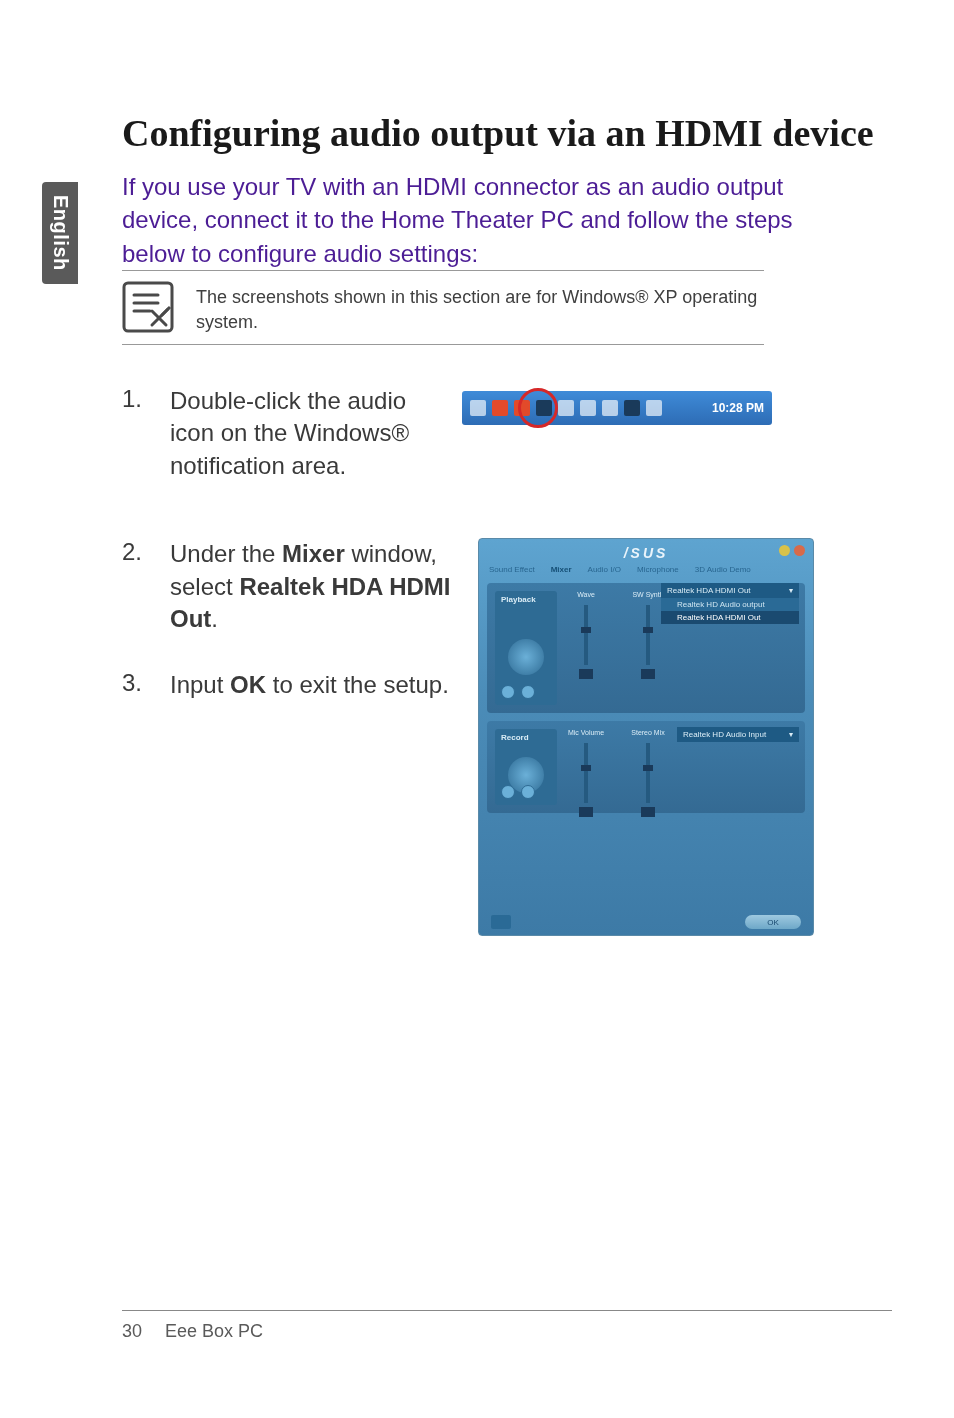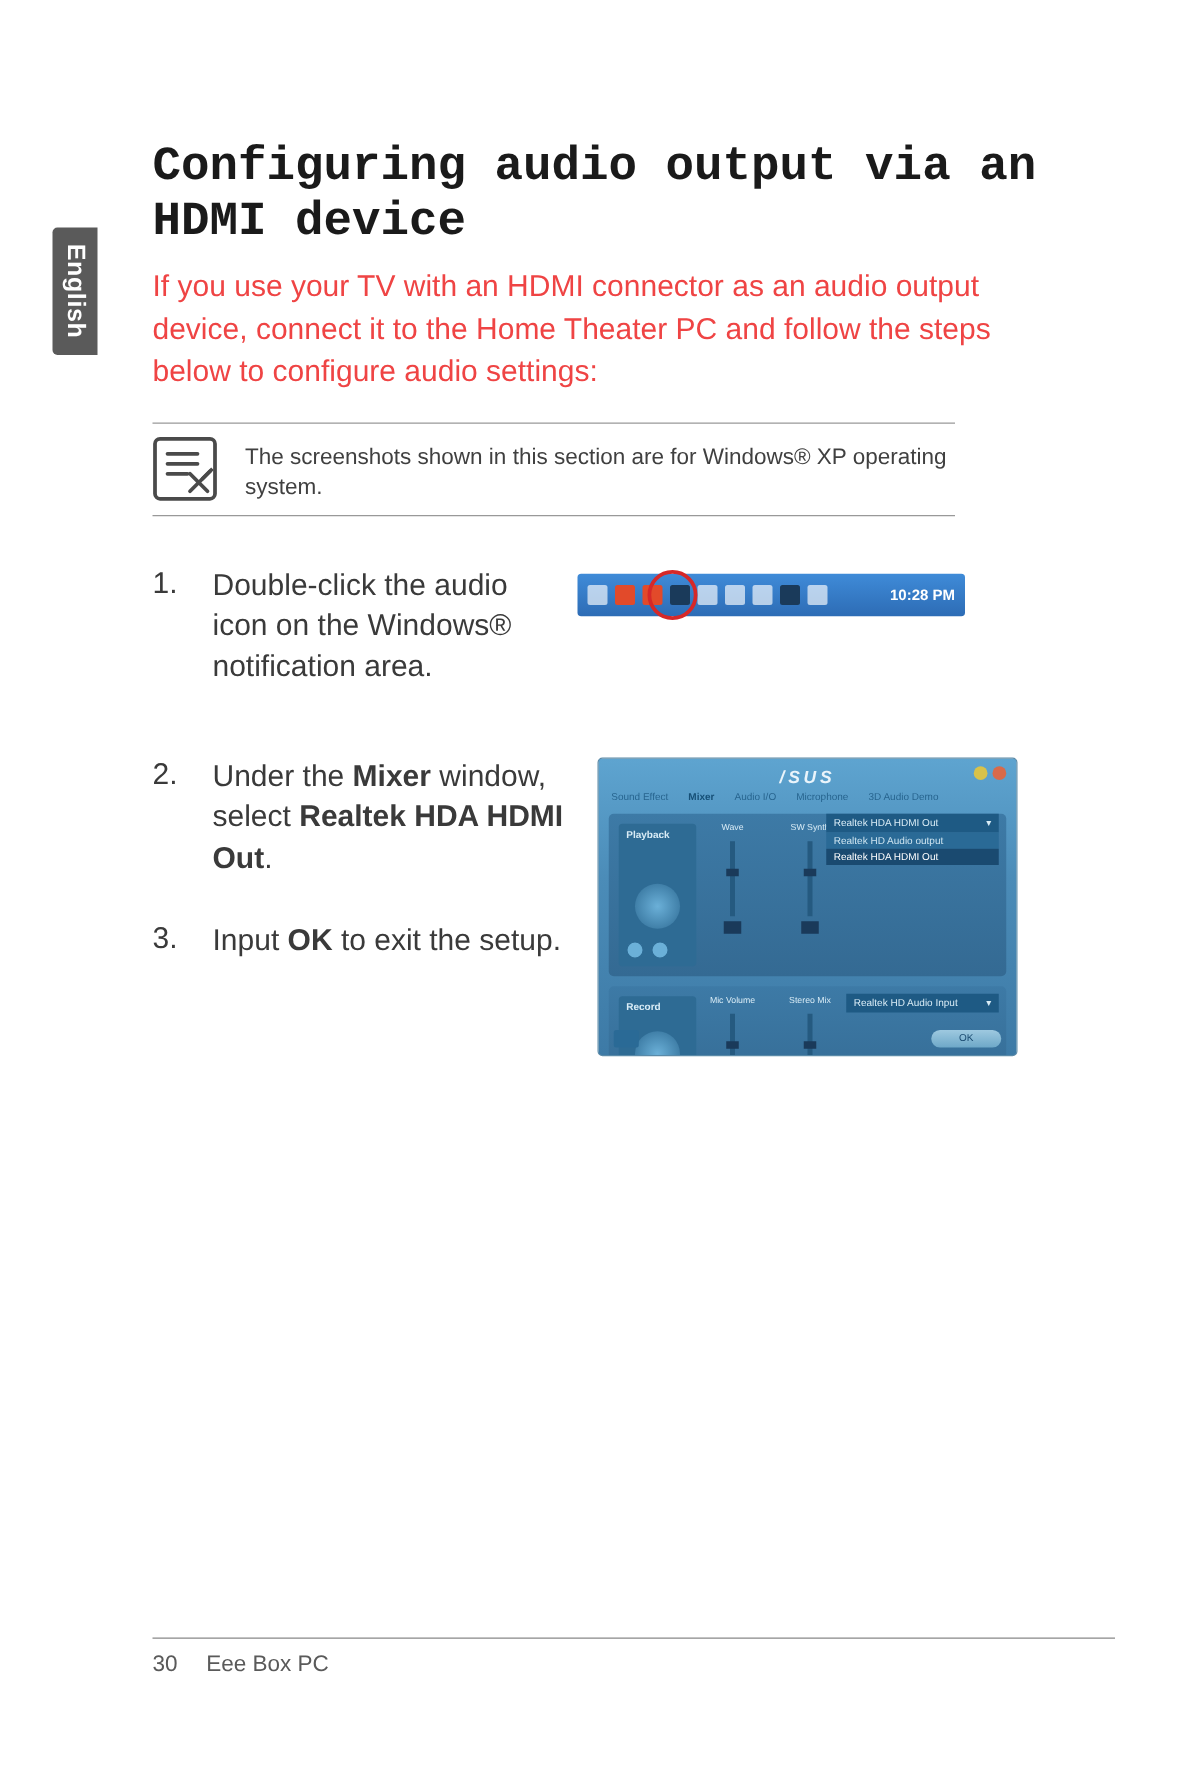--- a/index.html
+++ b/index.html
@@ -28,33 +28,32 @@
   }
 
   .content {
     position: absolute;
     left: 122px;
     top: 112px;
     width: 770px;
   }
 
   h1 {
-    font-family: Liberation Mono, monospace;
+    font-family: Liberation Serif, serif;
     font-weight: 900;
     font-size: 38px;
     line-height: 1.15;
     color: #1a1a1a;
     margin-bottom: 14px;
   }
 
   .intro {
     font-size: 24px;
     line-height: 1.4;
-    color: #ef4444;
-    margin-bottom: 24px;
+    color: #4c1d95;
     max-width: 680px;
   }
 
   .note-box {
     border-top: 1px solid #999;
     border-bottom: 1px solid #999;
     padding: 10px 0 10px 0;
     display: flex;
     align-items: flex-start;
     gap: 22px;
@@ -128,21 +127,21 @@
 
   .row23 {
     display: flex;
     gap: 20px;
   }
   .col-steps { flex: 0 0 336px; }
   .col-steps .step-row { margin-bottom: 34px; }
 
   .mixer-shot {
     width: 336px;
-    height: 239px;
+    height: 398px;
     background: linear-gradient(#5ea4d0, #4b8cb8 40%, #3d7aa6);
     border: 1px solid #5a8aa8;
     border-radius: 4px;
     position: relative;
     overflow: hidden;
   }
   .mixer-title {
     position: absolute; top: 6px; left: 0; right: 0;
     text-align: center;
     color: #eaf4fb;
@@ -206,21 +205,21 @@
   }
   .dd-sel {
     background: #1e5a84;
     color: #d9ecf6;
     padding: 3px 6px;
     display:flex; justify-content:space-between;
   }
   .dd-opt {
     background: #2a6a96;
     color: #cde4f0;
-    padding: 2px 6px;
+    padding: 2px 16px;
   }
   .dd-opt.hi {
     background: #1a4a70;
     color: #fff;
   }
 
   .dd-rec {
     position: absolute;
     top: 188px;
     right: 14px;

